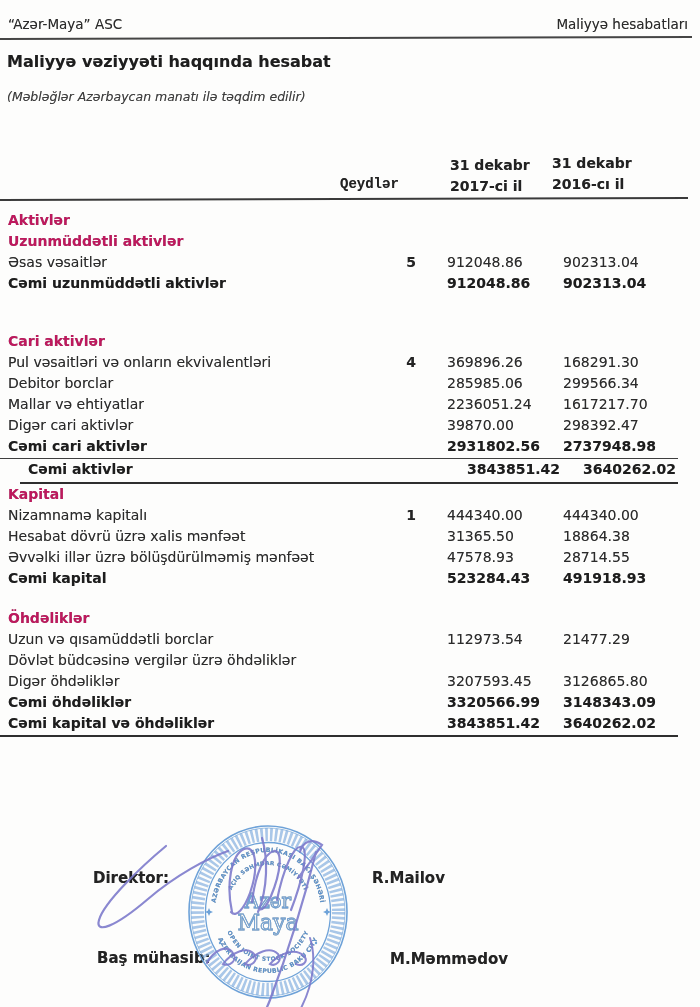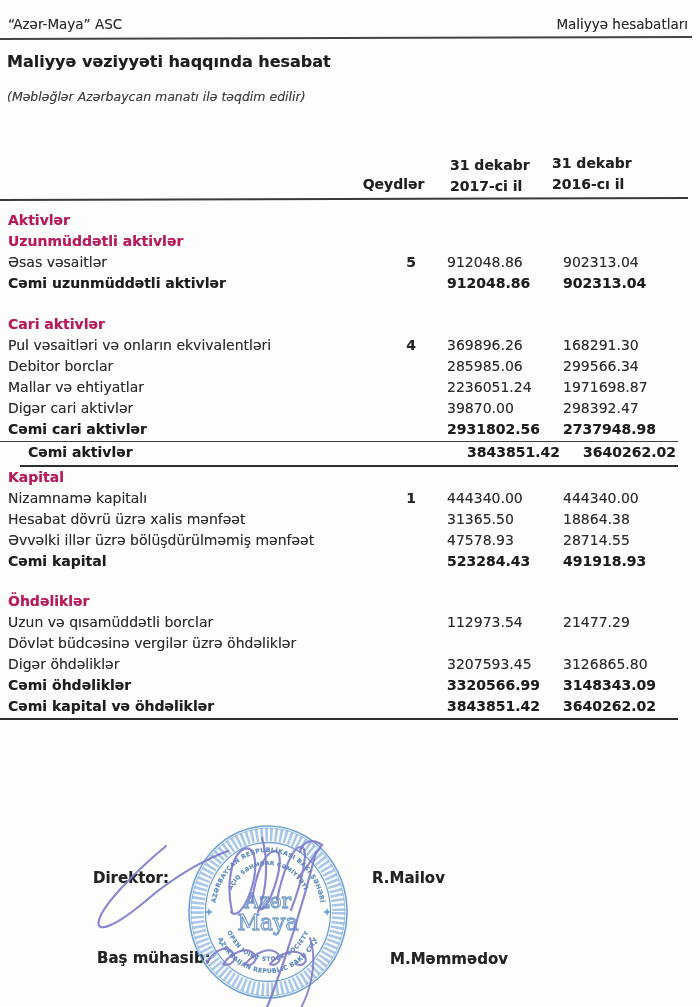--- a/index.html
+++ b/index.html
@@ -14,36 +14,36 @@
   
   .topbar { position:absolute; top:16px; left:8px; right:12px;
     display:flex; justify-content:space-between; font-size:13.5px; }
   .rule-top { position:absolute; top:37px; left:0; width:692px; height:2px;
     background:#454545; transform:rotate(-0.15deg); }
   .doc-title { position:absolute; top:52px; left:7px; font-size:16px; font-weight:700; color:#1e1e1e; }
   .doc-subtitle { position:absolute; top:89px; left:7px; font-size:12.5px; font-style:italic; color:#3d3d3d; }
 
   
   .colheads { position:absolute; top:0; left:0; width:700px; font-size:14px; font-weight:700; color:#222; }
-  .ch-notes { position:absolute; top:176px; left:340px; width:107px; text-align:center; }
+  .ch-notes { position:absolute; top:176px; left:340px; width:107px; text-align:left;font-family:Liberation Mono, monospace; }
   .ch-2017 { position:absolute; top:155px; left:450px; line-height:21px; }
   .ch-2016 { position:absolute; top:153px; left:552px; line-height:21px; }
   .rule-colheads { position:absolute; top:198px; left:0; width:688px; height:2px;
     background:#3a3a3a; transform:rotate(-0.15deg); }
 
   
   .table { position:absolute; top:210px; left:0; width:678px; font-size:14px; }
   .row { display:grid; grid-template-columns:375px 72px 116px 115px;
     height:21px; line-height:21px; align-items:start; }
   .c-label { padding-left:8px; white-space:nowrap; }
   .c-note { text-align:center; font-weight:700; color:#242424; }
   .c-v { text-align:left; white-space:nowrap; }
   .section .c-label { font-weight:700; color:#be185d; }
   .total .c-label, .total .c-v { font-weight:700; color:#1d1d1d; }
-  .mt21 { margin-top:20px; } .mt26 { margin-top:26px; } .mt19 { margin-top:19px; }
+  .mt21 { margin-top:37px; } .mt26 { margin-top:26px; } .mt19 { margin-top:19px; }
   .h23 { height:23px; } .h25 { height:25px;margin-left:20px; } .h24 { height:24px; }
   .bb { border-bottom:1.5px solid #3e3e3e; }
   .bb-thick { border-bottom:2.5px solid #2e2e2e; }
 
   
   .sig-label { position:absolute; font-size:15px; font-weight:700; color:#232323; }
   .lbl-director { top:869px; left:93px; }
   .name-director { top:869px; left:372px; }
   .lbl-accountant { top:949px; left:97px; }
   .name-accountant { top:950px; left:390px; }
@@ -119,21 +119,21 @@
     <div class="row">
       <div class="c-label">Debitor borclar</div>
       <div class="c-note"></div>
       <div class="c-v">285985.06</div>
       <div class="c-v">299566.34</div>
     </div>
     <div class="row">
       <div class="c-label">Mallar və ehtiyatlar</div>
       <div class="c-note"></div>
       <div class="c-v">2236051.24</div>
-      <div class="c-v">1971698.87</div>
+      <div class="c-v">1617217.70</div>
     </div>
     <div class="row">
       <div class="c-label">Digər cari aktivlər</div>
       <div class="c-note"></div>
       <div class="c-v">39870.00</div>
       <div class="c-v">298392.47</div>
     </div>
     <div class="row total h23 bb">
       <div class="c-label">Cəmi cari aktivlər</div>
       <div class="c-note"></div>

